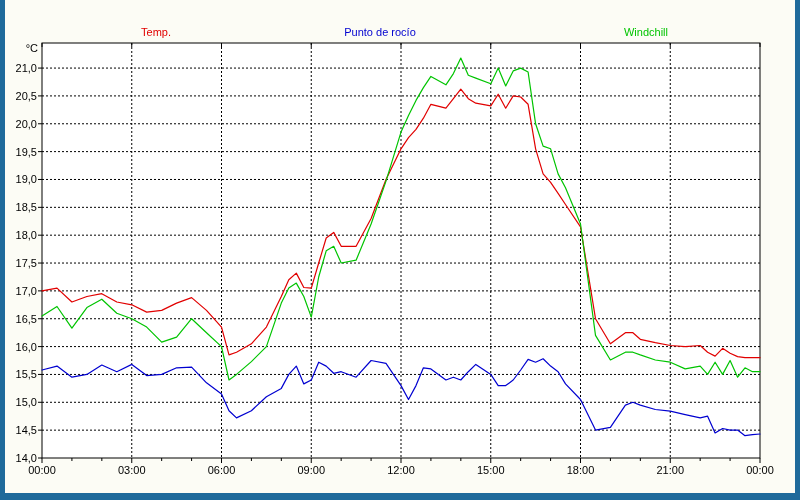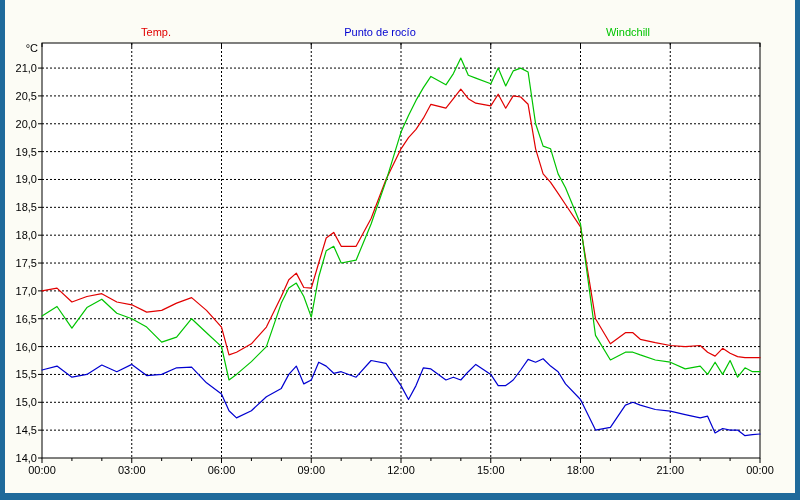--- a/index.html
+++ b/index.html
@@ -21,21 +21,21 @@
   #chart{position:absolute;left:-5px;top:0;}
   svg text{font-family:"Liberation Sans", sans-serif;}
 </style>
 </head>
 <body>
 
 <div id="win">
 
   <span class="legend-item" style="color: rgb(225, 0, 0); left: 140px; margin-left: 11px;">Temp.</span>
   <span class="legend-item" style="color: rgb(0, 0, 208); left: 375px;">Punto de rocío</span>
-  <span class="legend-item" style="color: rgb(0, 196, 0); left: 623px;">Windchill</span>
+  <span class="legend-item" style="color: rgb(0, 196, 0); left: 641px;">Windchill</span>
 
   <svg id="chart" width="800" height="478" viewBox="0 0 800 478">
       <rect x="42" y="43" width="718" height="415" fill="#ffffff"></rect>
       <g>
         <line x1="42" y1="68.06711409395967" x2="760" y2="68.06711409395967" stroke="#000000" stroke-width="1" stroke-dasharray="2 2"></line>
         <line x1="38" y1="68.06711409395967" x2="42" y2="68.06711409395967" stroke="#000000" stroke-width="1"></line>
         <text x="37" y="72.06711409395967" text-anchor="end" font-size="11px" fill="#000000">21,0</text>
         <line x1="42" y1="95.91946308724829" x2="760" y2="95.91946308724829" stroke="#000000" stroke-width="1" stroke-dasharray="2 2"></line>
         <line x1="38" y1="95.91946308724829" x2="42" y2="95.91946308724829" stroke="#000000" stroke-width="1"></line>
         <text x="37" y="99.91946308724829" text-anchor="end" font-size="11px" fill="#000000">20,5</text>

